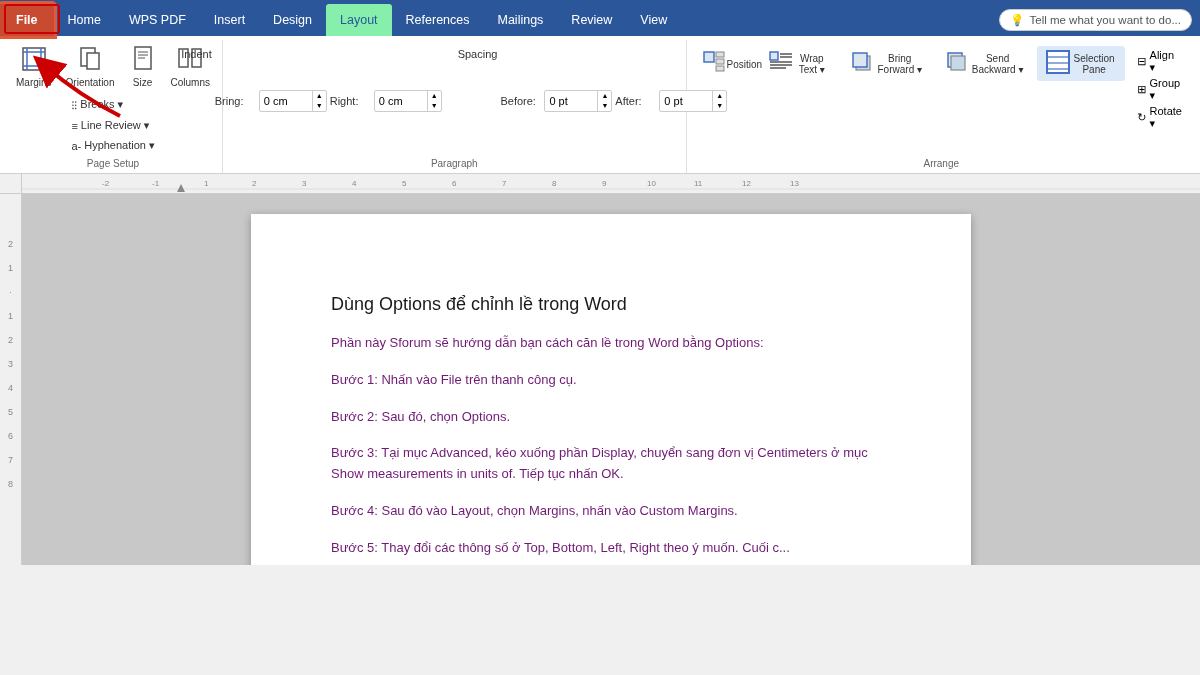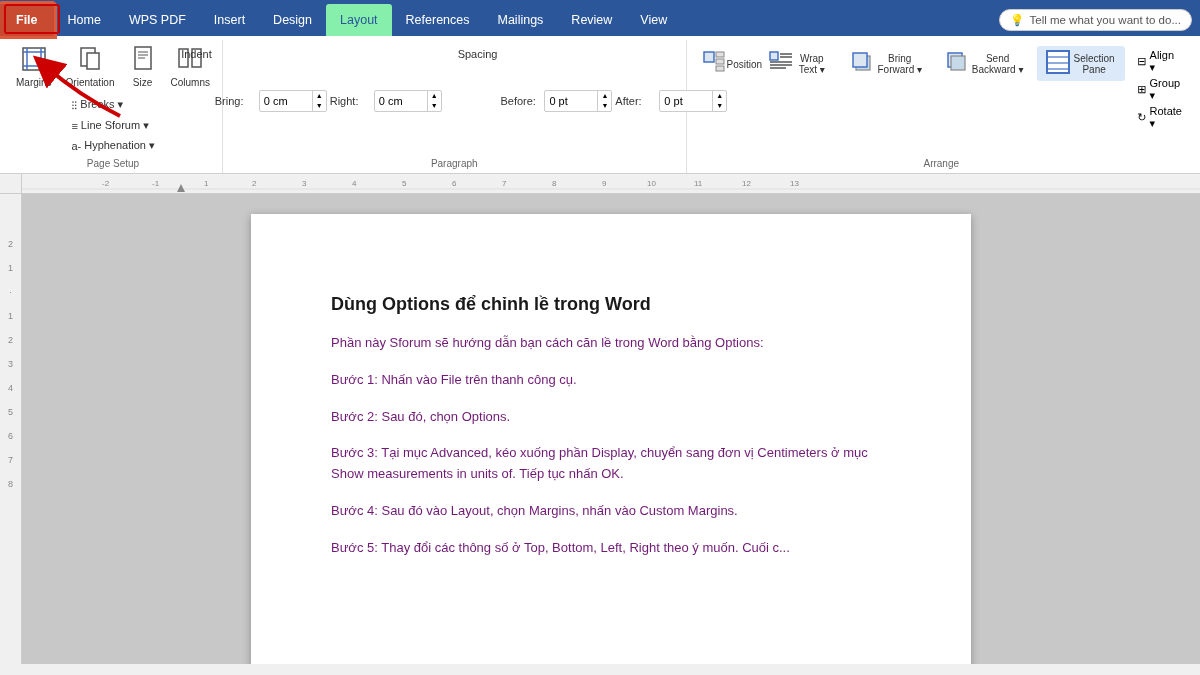--- a/index.html
+++ b/index.html
@@ -45,30 +45,30 @@
     .ruler-top { background: #f0f0f0; flex: 1; height: 20px; border-bottom: 1px solid #ccc; font-size: 9px; color: #888; display: flex; align-items: center; position: relative; overflow: hidden; }
 
     
     .doc-area { display: flex; height: calc(675px - 36px - 90px - 20px); }
     .side-ruler { width: 22px; background: #f0f0f0; border-right: 1px solid #ccc; display: flex; flex-direction: column; align-items: center; padding-top: 45px; font-size: 9px; color: #888; overflow: hidden; }
     .side-ruler span { margin-bottom: 14px; }
 
     .doc-canvas { flex: 1; background: #c8c8c8; overflow: auto; padding: 20px; display: flex; justify-content: center; }
     .doc-page { background: #fff; width: 720px; min-height: 900px; box-shadow: 0 2px 8px rgba(0,0,0,0.3); padding: 80px 80px 60px 80px; }
 
-    .doc-title { font-size: 18px; font-weight: bold; color: #1a1a1a; margin-bottom: 18px; }
+    .doc-title { font-size: 18px; font-weight: normal; color: #1a1a1a; margin-bottom: 18px; }
     .doc-para { font-size: 13px; color: #701a75; margin-bottom: 16px; line-height: 1.6; }
 
     
     .tellme { display: flex; align-items: center; gap: 5px; border: 1px solid #ccc; border-radius: 12px; padding: 3px 10px; font-size: 11.5px; color: #555; cursor: pointer; margin: auto 8px; background: #fff; }
   </style>
 </head>
 <body>
 
-<div style="position:relative; width:1200px; height:664px; overflow:hidden;">
+<div style="position:relative; width:1200px; height:565px; overflow:hidden;">
 
   <div class="tab-bar">
     <div class="tab-item tab-file">File</div>
     <div class="tab-item">Home</div>
     <div class="tab-item">WPS PDF</div>
     <div class="tab-item">Insert</div>
     <div class="tab-item">Design</div>
     <div class="tab-item active">Layout</div>
     <div class="tab-item">References</div>
     <div class="tab-item">Mailings</div>
@@ -131,21 +131,21 @@
           <span class="btn-label">Columns</span>
         </div>
       </div>
       <div class="toolbar-row" style="flex-direction:column; align-items:flex-start; gap:3px; margin-top:4px;">
         <div class="tb-btn-sm">
           <span>⁝⁝</span>
           <span>Breaks ▾</span>
         </div>
         <div class="tb-btn-sm">
           <span>≡</span>
-          <span>Line Sforum ▾</span>
+          <span>Line Review ▾</span>
         </div>
         <div class="tb-btn-sm">
           <span>a-</span>
           <span>Hyphenation ▾</span>
         </div>
       </div>
       <span class="toolbar-group-label">Page Setup</span>
     </div>
 
     <div class="toolbar-group" style="min-width:260px;">

